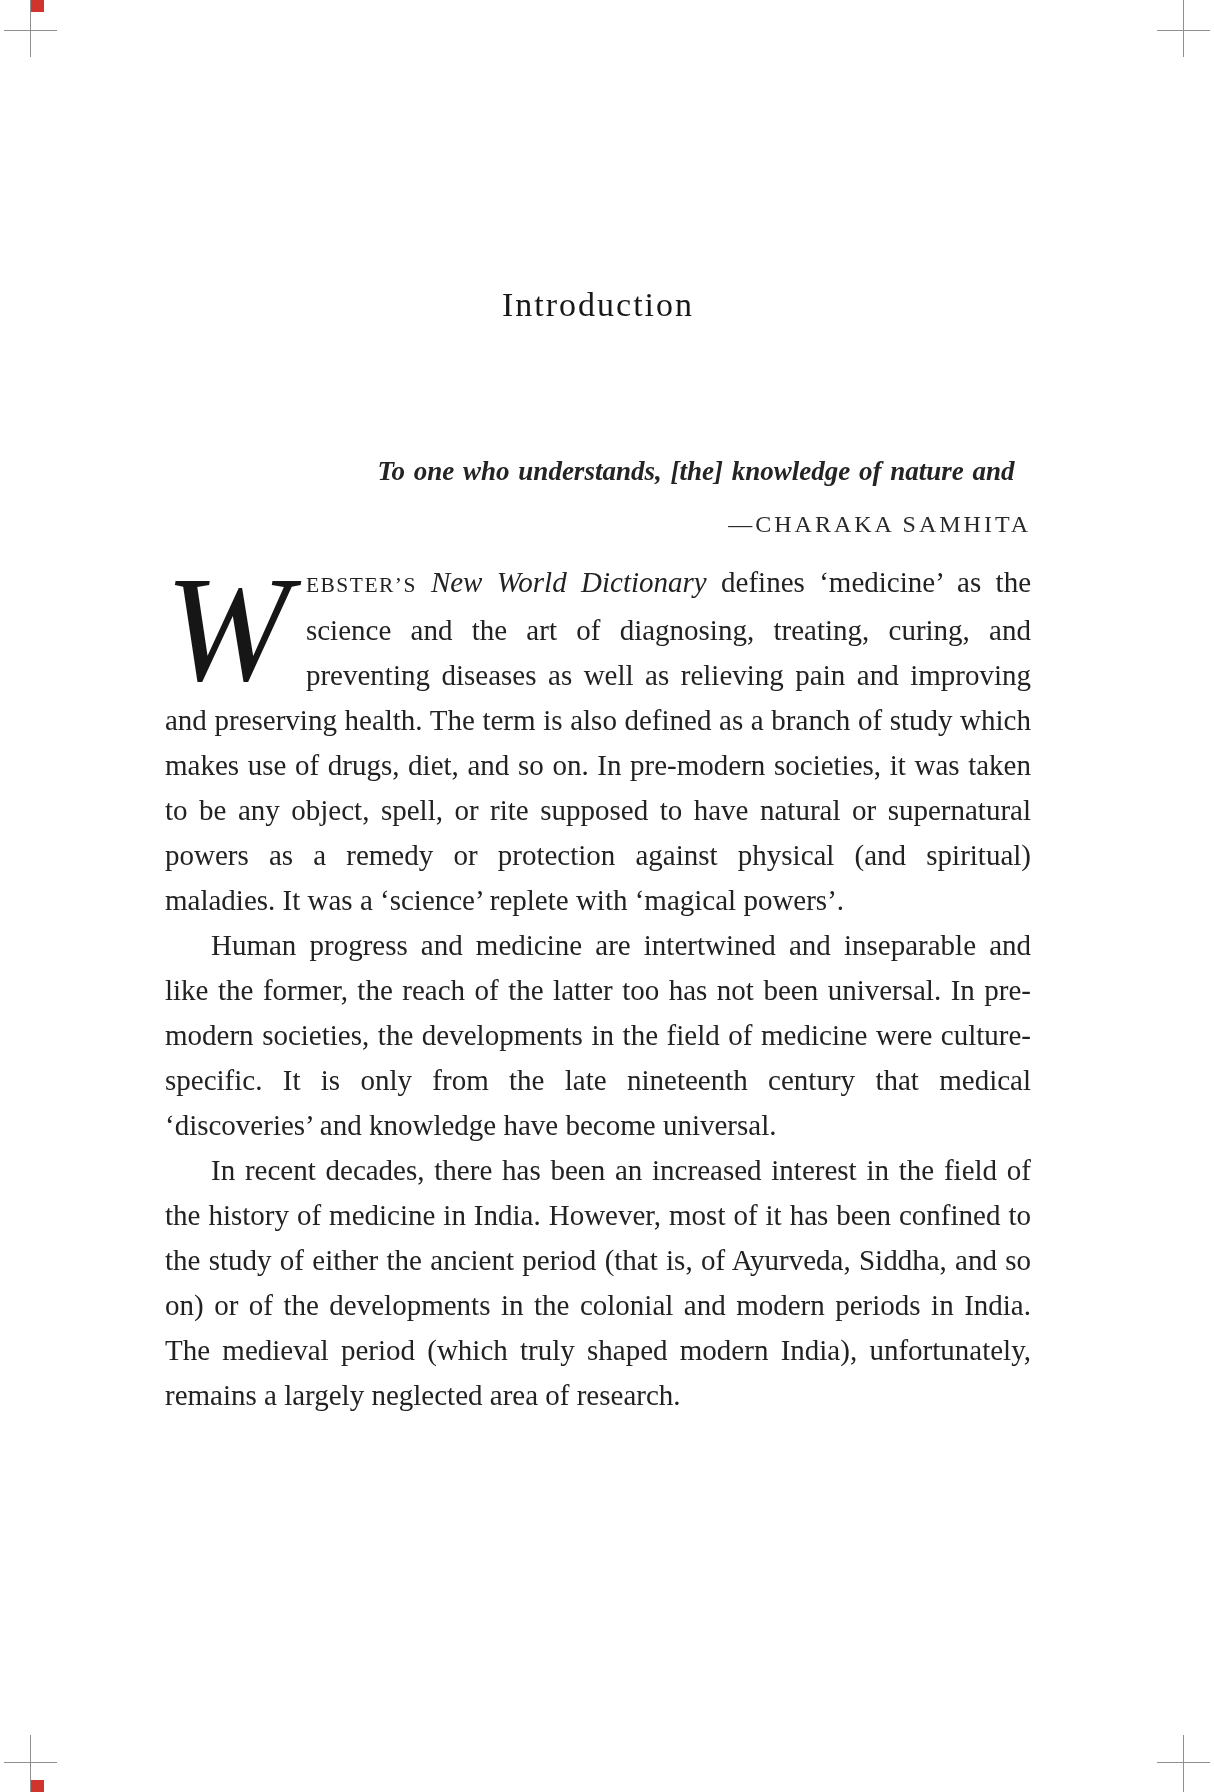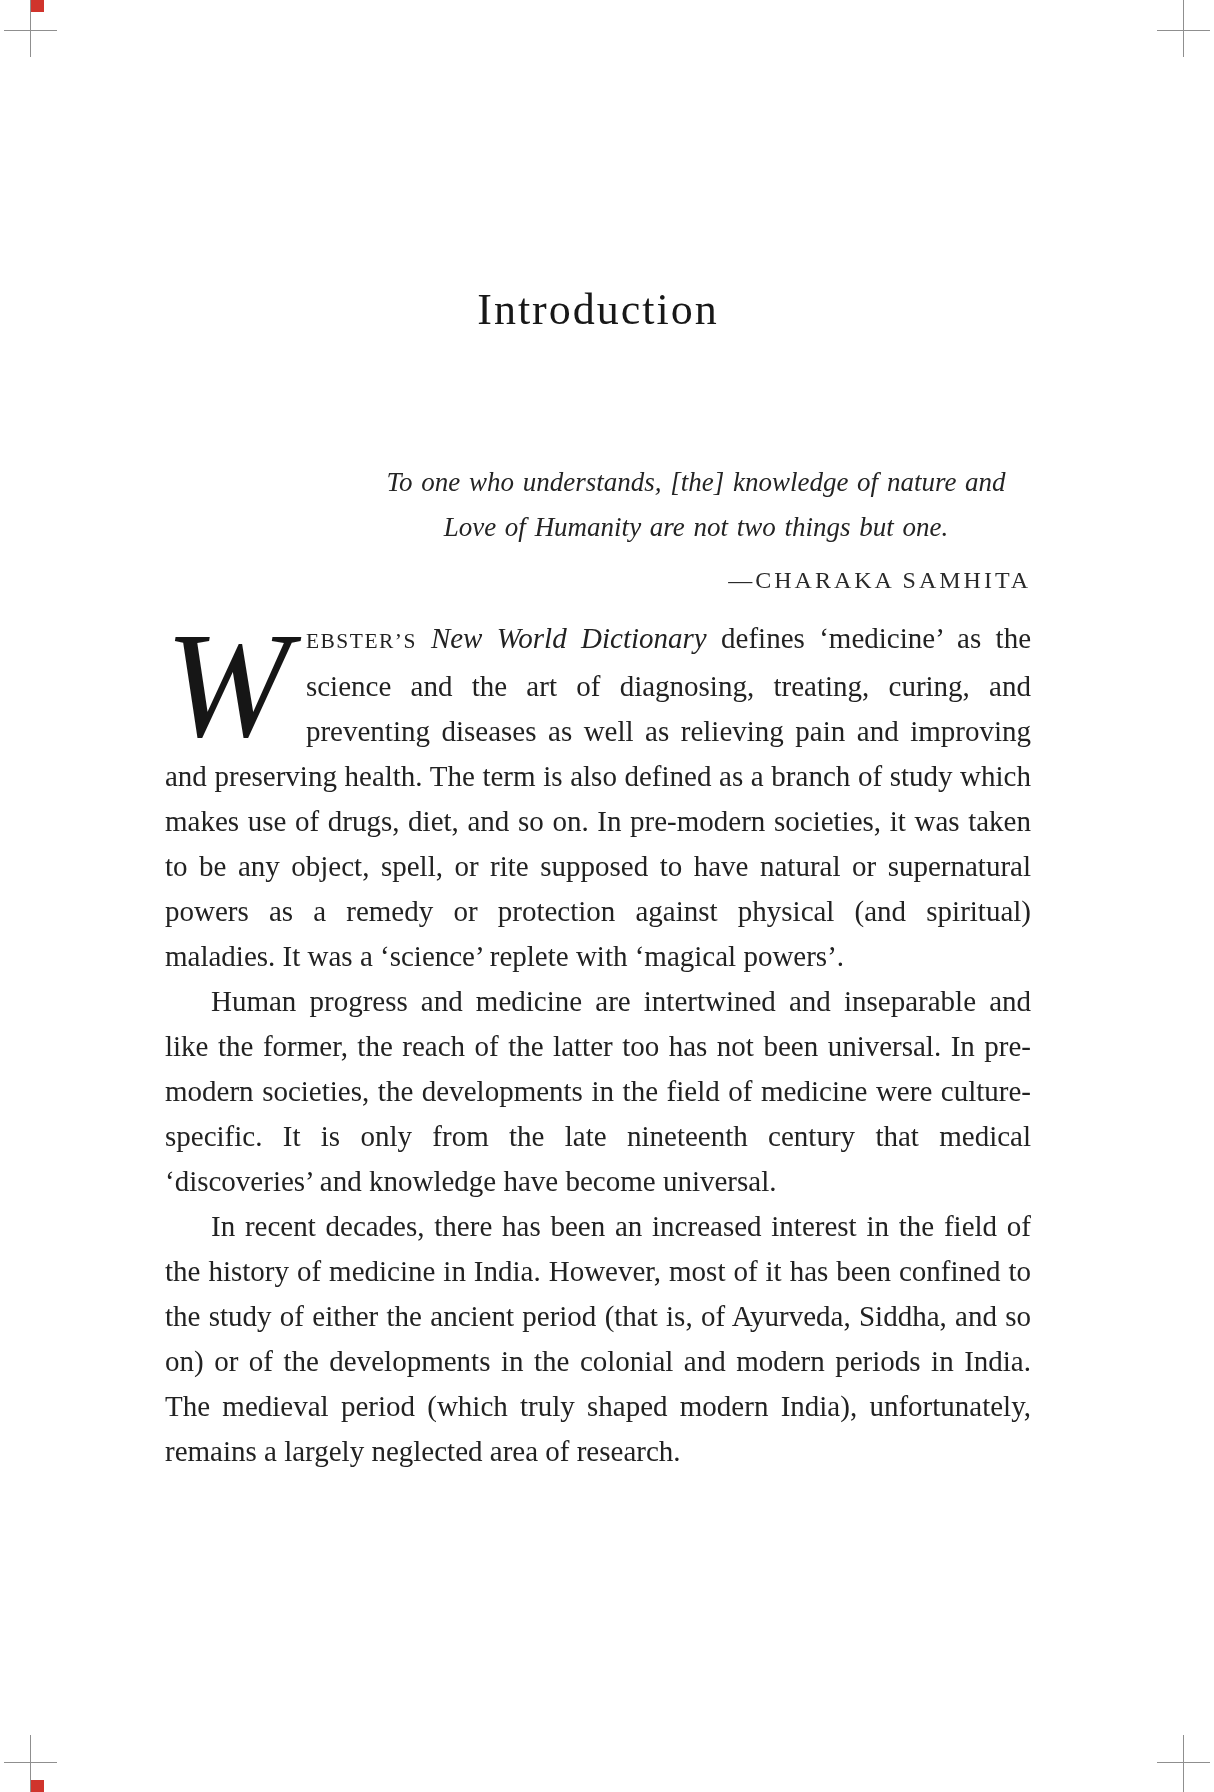--- a/index.html
+++ b/index.html
@@ -29,36 +29,37 @@
     position: absolute;
     left: 165px;
     top: 0;
     width: 866px;
   }
 
   .page-title {
     margin: 0;
     padding-top: 286px;
     text-align: center;
-    font-size: 44px;
+    font-size: 34px;
     font-weight: 400;
     letter-spacing: 2px;
     color: #181818;
     line-height: 1.1;
   }
 
   .epigraph {
     margin-top: 126px;
     margin-left: 196px;
     text-align: center;
     font-style: italic;
     font-size: 27px;
     line-height: 45px;
     color: #242424;
     word-spacing: 2px;
+    font-weight: bold;
   }
 
   .attribution {
     margin-top: 16px;
     text-align: right;
     font-size: 24px;
     letter-spacing: 3px;
     color: #2a2a2a;
     line-height: 28px;
   }
@@ -104,21 +105,20 @@
 <div class="redmark" style="left:31px; top:1780px;"></div>
 
 <div class="crop v" style="left:1183px; top:1735px;"></div>
 <div class="crop h" style="left:1157px; top:1762px;"></div>
 
 <div class="content">
   <h1 class="page-title">Introduction</h1>
 
   <div class="epigraph">
     <div>To one who understands, [the] knowledge of nature and</div>
-    <div>Love of Humanity are not two things but one.</div>
   </div>
 
   <div class="attribution">—CHARAKA SAMHITA</div>
 
   <div class="body-text">
       <p><span class="drop-cap">W</span><span class="smallcaps">EBSTER’S </span><span class="italic">New World Dictionary</span><span class="normal"> defines ‘medicine’ as the science and the art of diagnosing, treating, curing, and preventing diseases as well as relieving pain and improving and preserving health. The term is also defined as a branch of study which makes use of drugs, diet, and so on. In pre-modern societies, it was taken to be any object, spell, or rite supposed to have natural or supernatural powers as a remedy or protection against physical (and spiritual) maladies. It was a ‘science’ replete with ‘magical powers’.</span></p>
       <p class="indent"><span class="normal">Human progress and medicine are intertwined and inseparable and like the former, the reach of the latter too has not been universal. In pre-modern societies, the developments in the field of medicine were culture-specific. It is only from the late nineteenth century that medical ‘discoveries’ and knowledge have become universal.</span></p>
       <p class="indent"><span class="normal">In recent decades, there has been an increased interest in the field of the history of medicine in India. However, most of it has been confined to the study of either the ancient period (that is, of Ayurveda, Siddha, and so on) or of the developments in the colonial and modern periods in India. The medieval period (which truly shaped modern India), unfortunately, remains a largely neglected area of research.</span></p>
     </div>
 </div>

